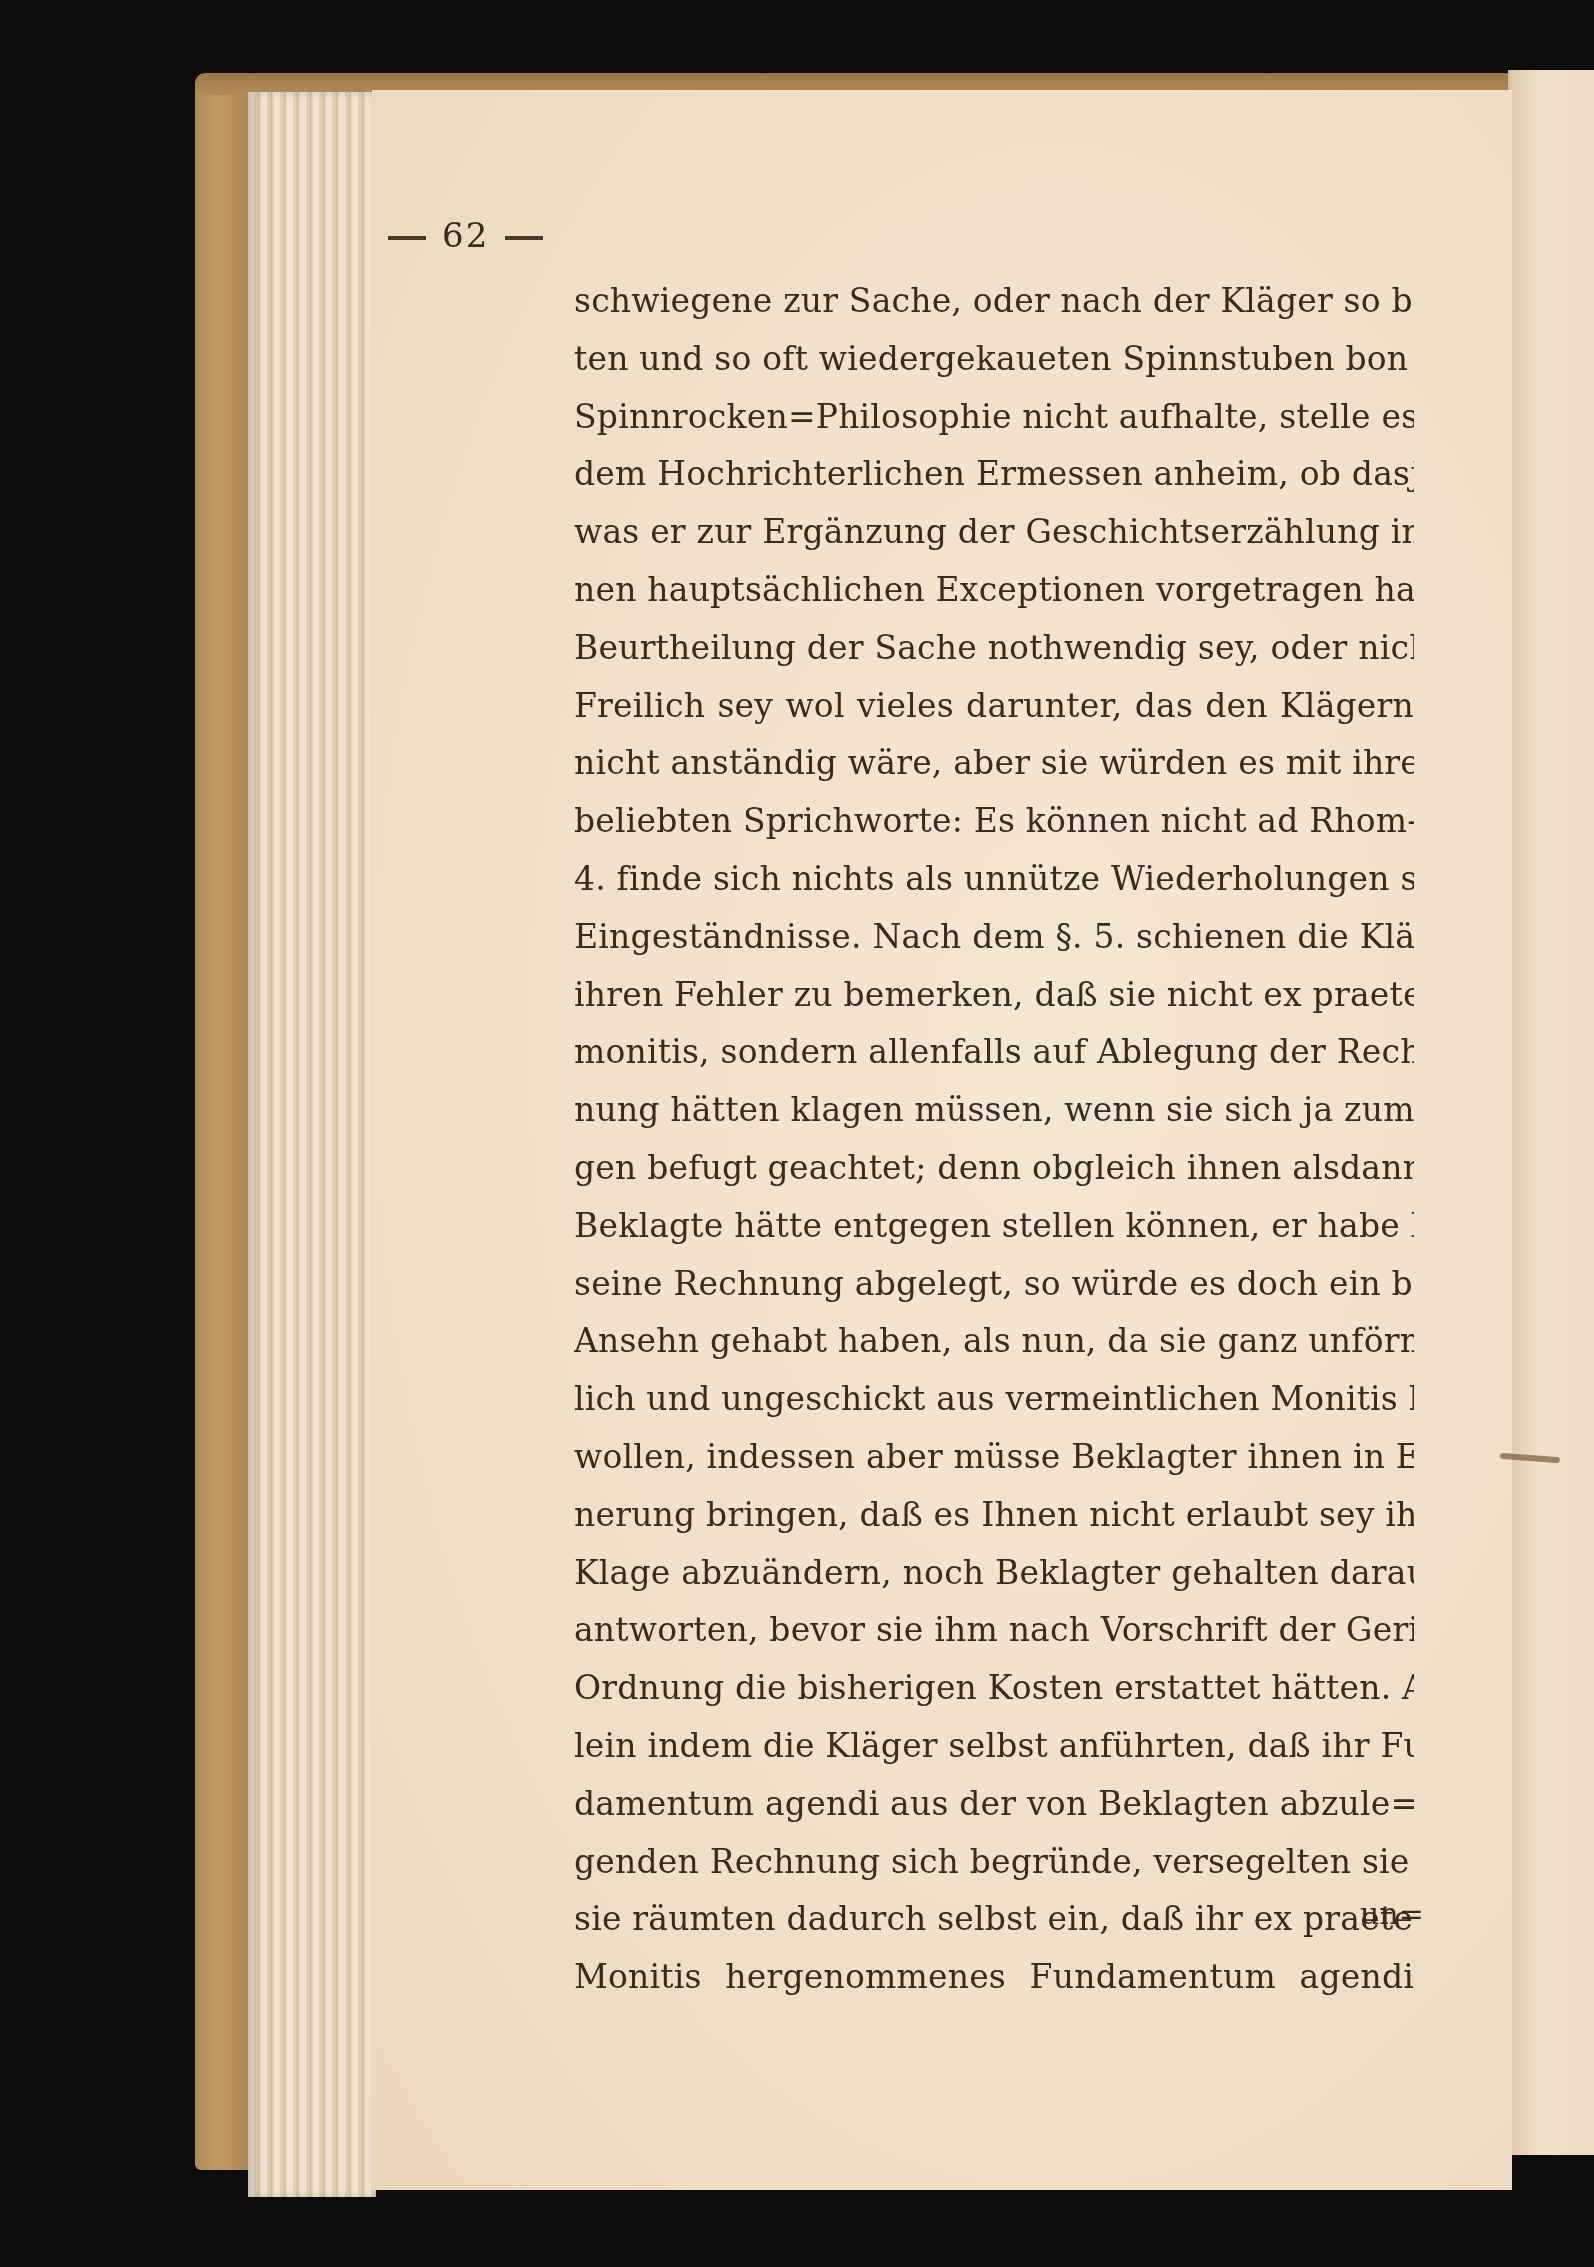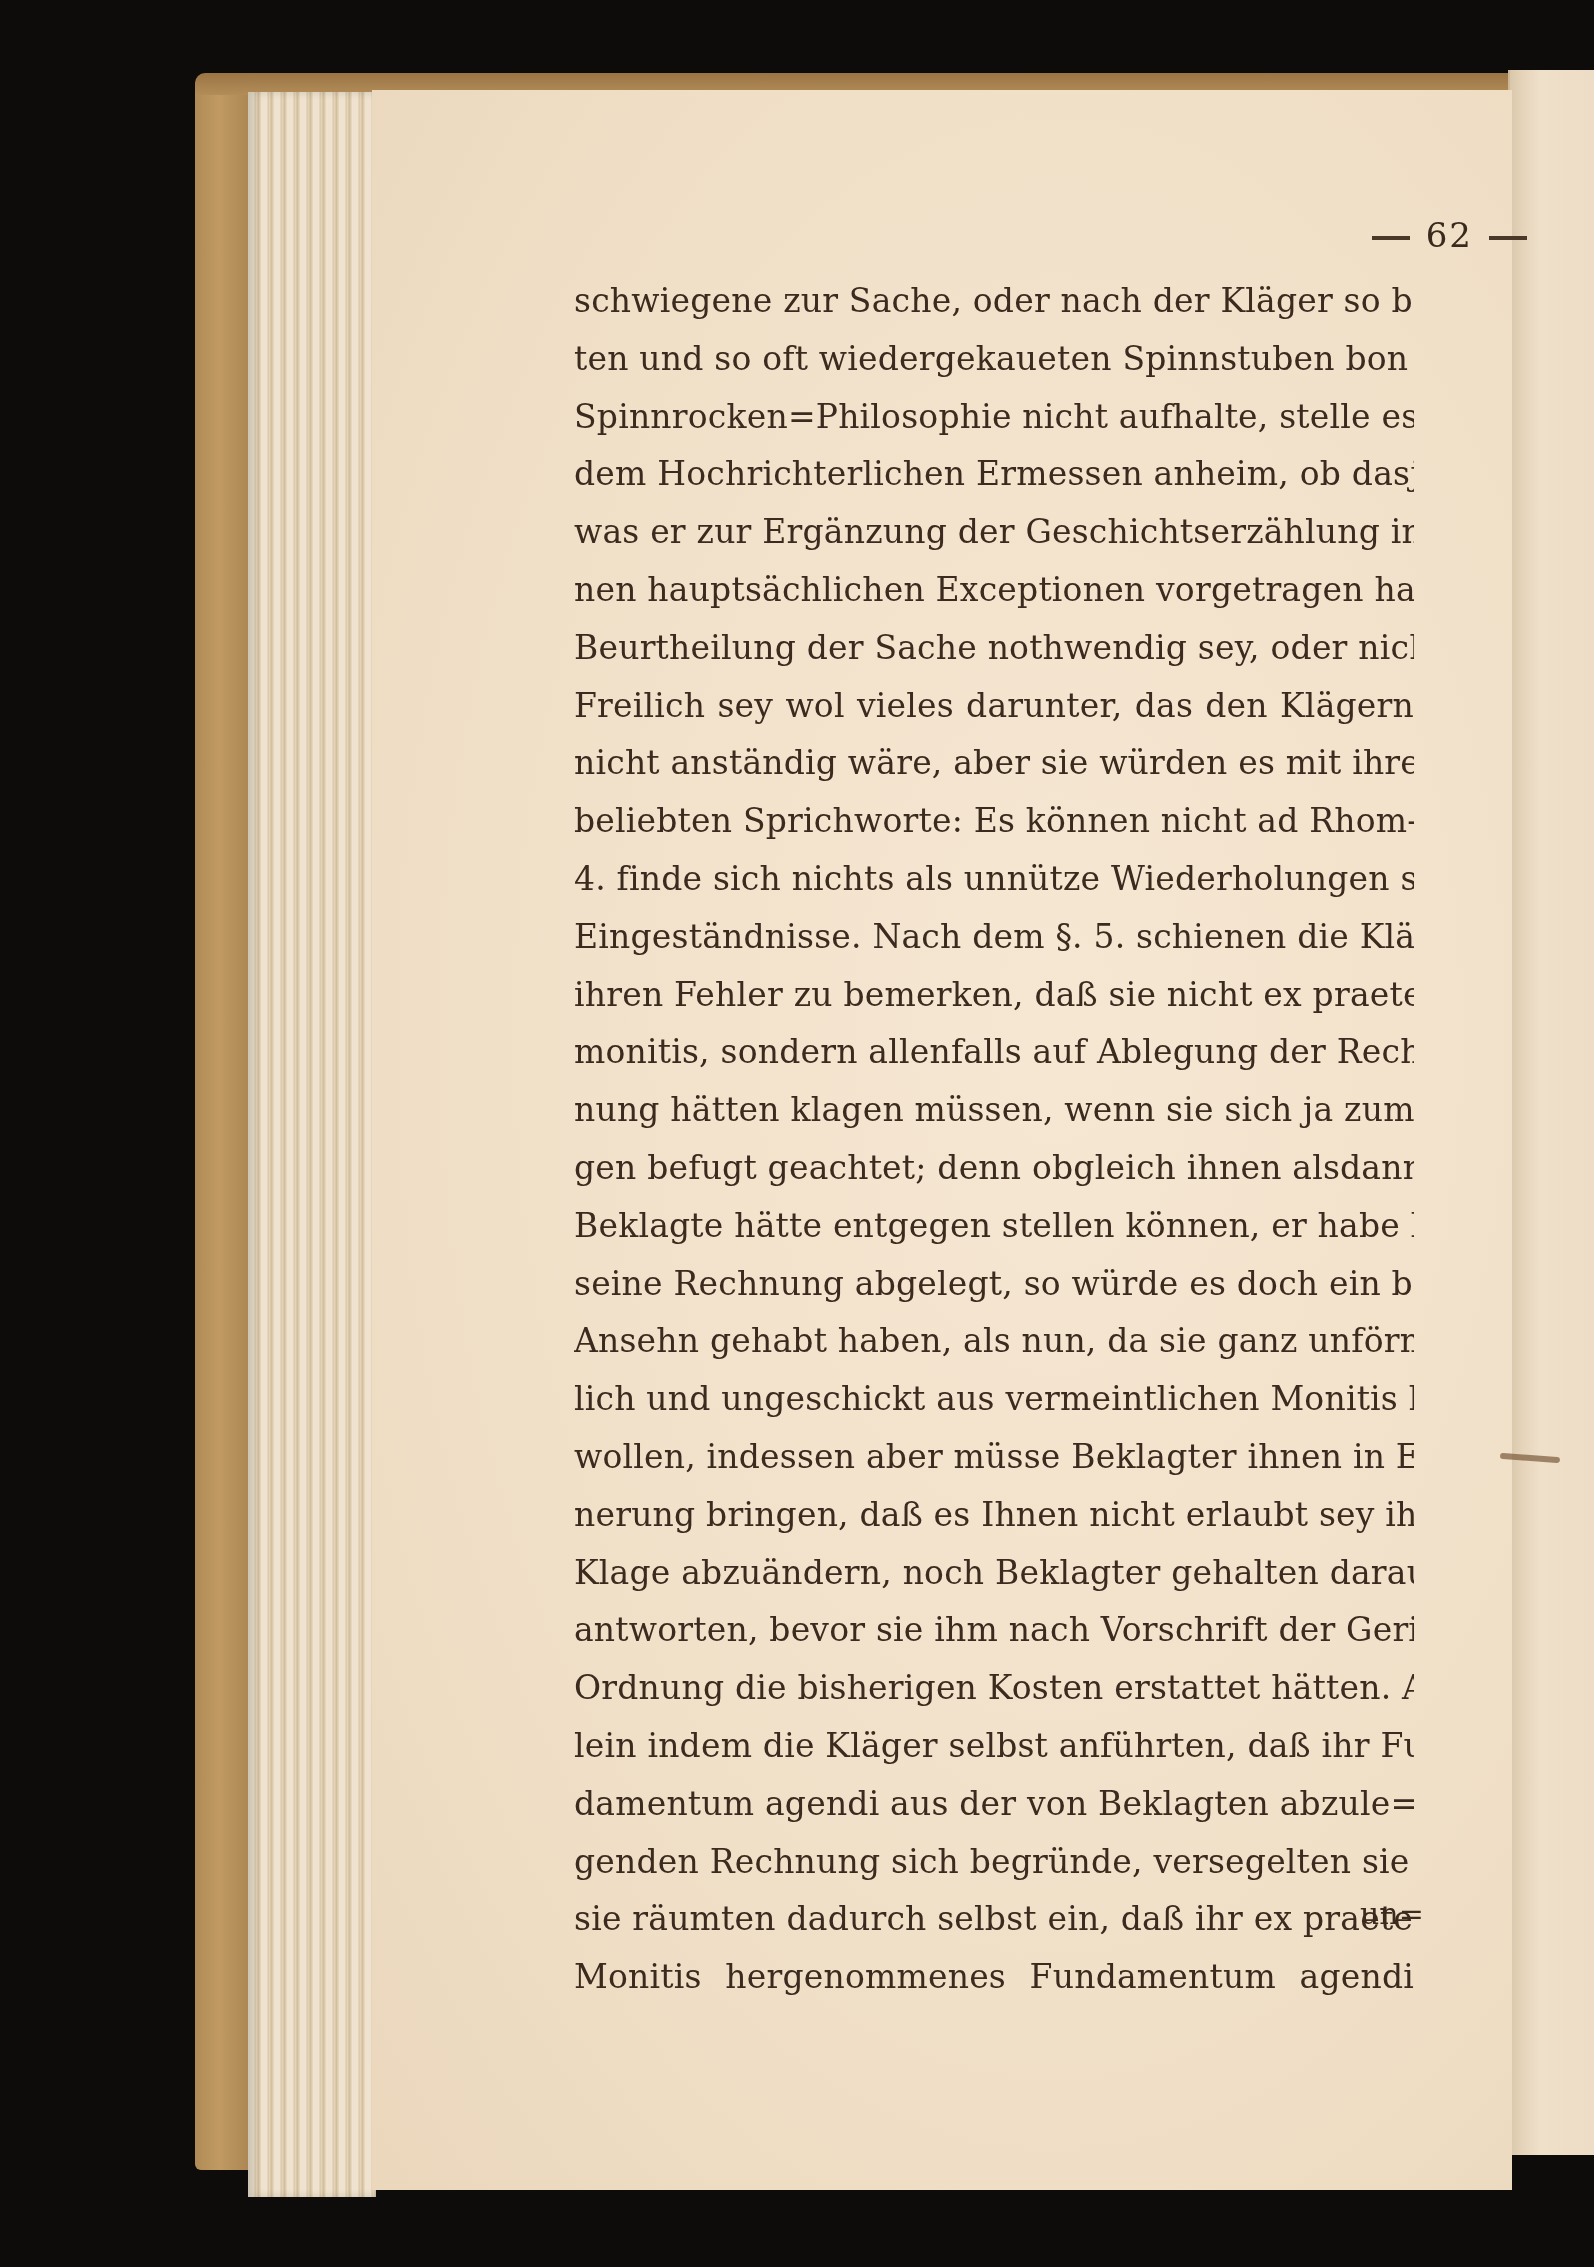--- a/index.html
+++ b/index.html
@@ -27,23 +27,23 @@
     .page {
       position: absolute; left: 372px; top: 90px; width: 1140px; height: 2100px;
       background: radial-gradient(ellipse at 60% 45%, #f6e7d3 0%, #f1e0c8 60%, #ead7bc 100%);
     }
     .page-right {
       position: absolute; left: 1508px; top: 70px; width: 86px; height: 2085px;
       background: linear-gradient(90deg, #d9c7ab 0px, #e4d2b8 10px, #efe0ca 30px, #eddcc6 86px);
       border-left: 2px solid #cdb99a;
     }
     .page-number {
-      position: absolute; left: 0; top: 215px; width: 1140px; text-align: right;
+      position: absolute; left: 0; top: 215px; width: 1140px; text-align: left;
       left: 372px; width: 1140px;
-      font-size: 34px; color: #3a2a1e; letter-spacing: 2px; padding-left: 31px;
+      font-size: 34px; color: #3a2a1e; letter-spacing: 2px;
     }
     .page-number .dash { display: inline-block; width: 38px; height: 4px; background: #4a3828; vertical-align: middle; margin: 0 16px; }
     .text-block {
       position: absolute; left: 574px; top: 272px; width: 840px;
     }
     .line {
       height: 57.8px; line-height: 57.8px; font-size: 33px; color: #3b2a1e;
       text-align: justify; text-align-last: justify; white-space: nowrap;
       overflow: hidden; letter-spacing: 0.2px;
     }

